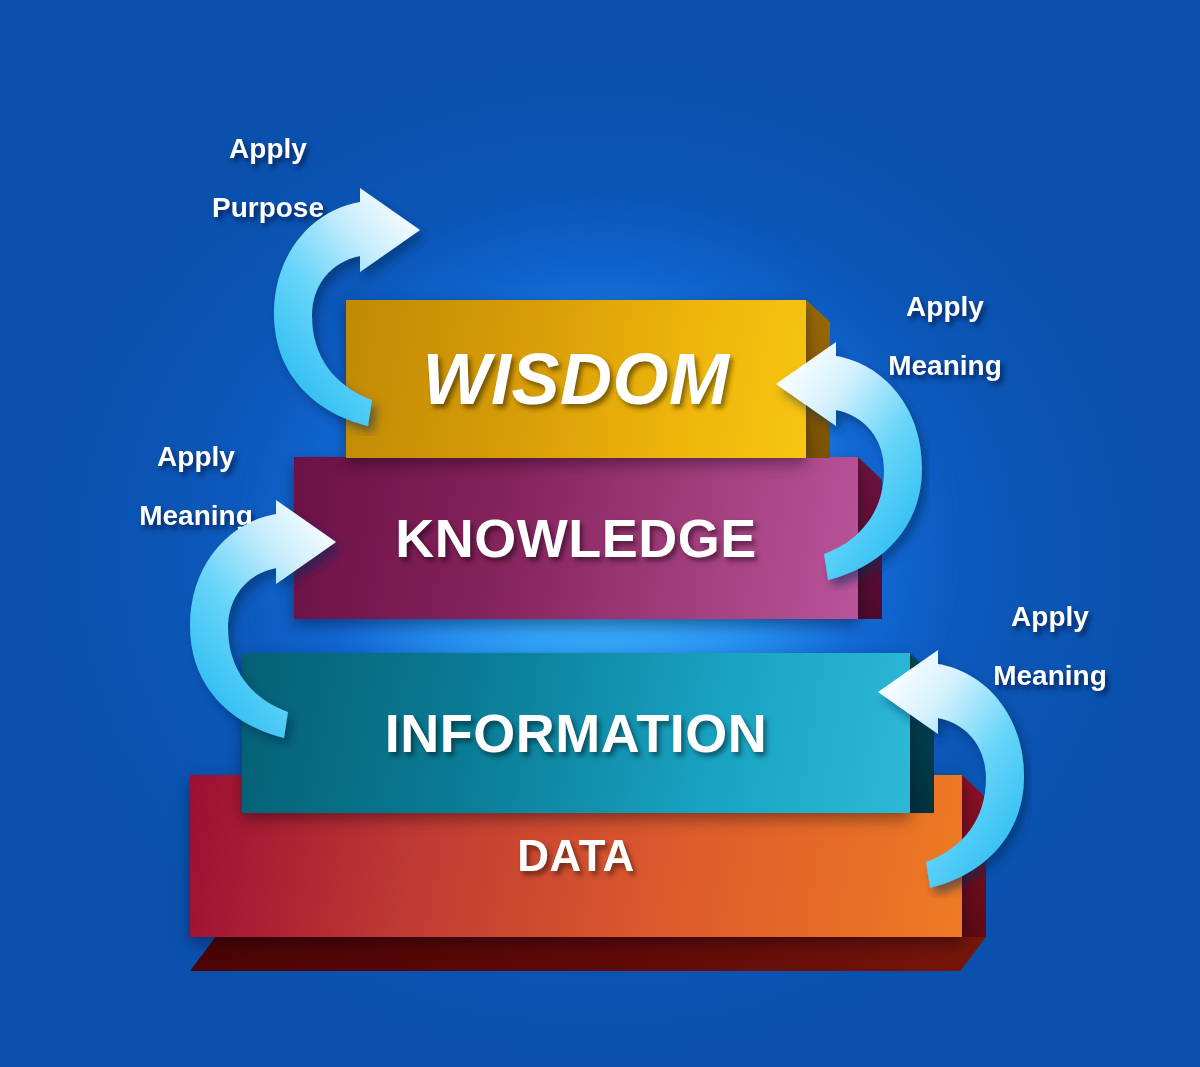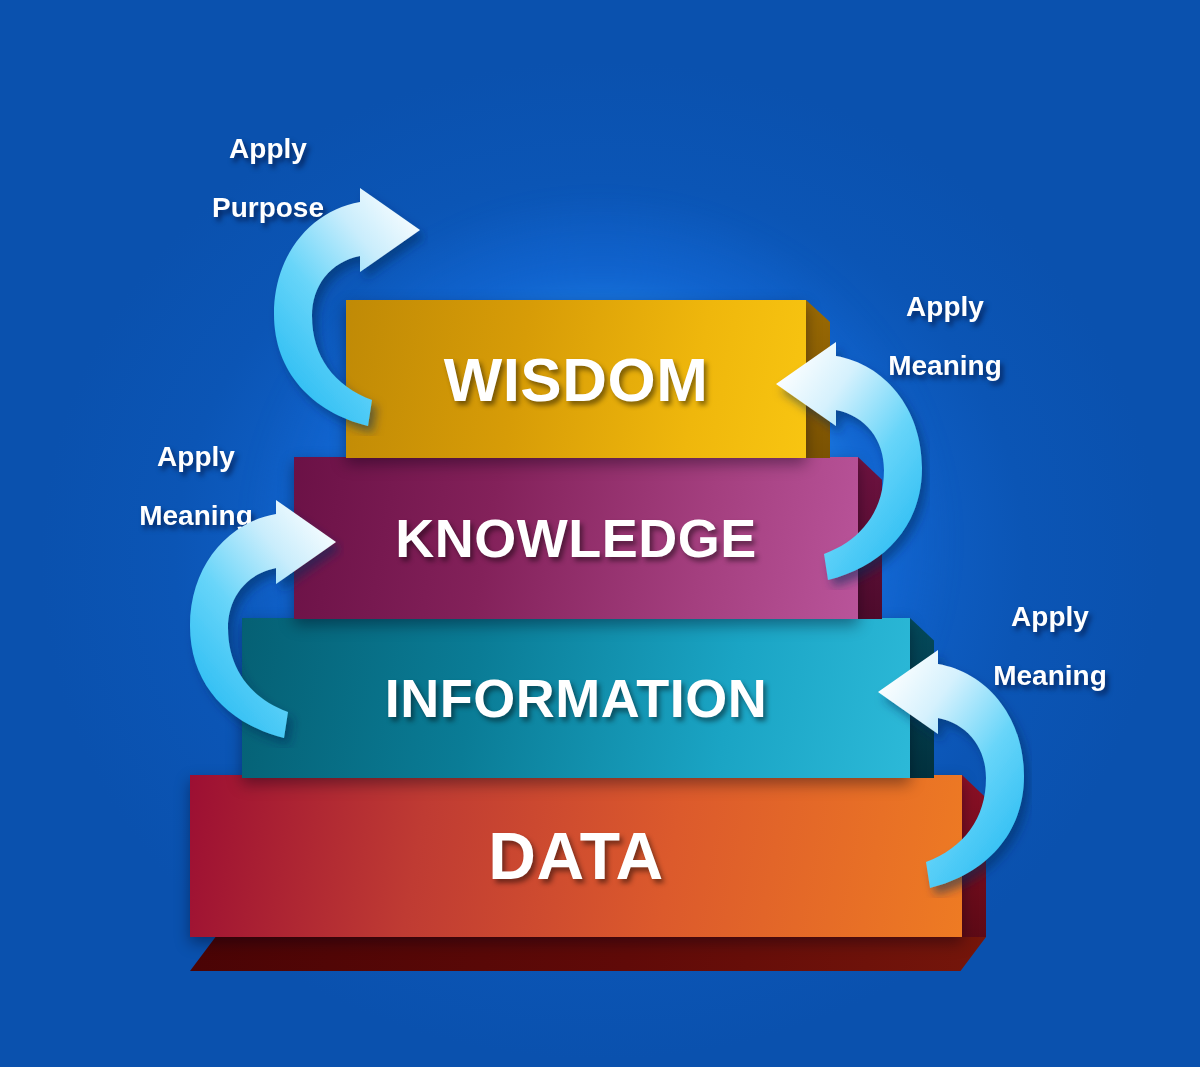--- a/index.html
+++ b/index.html
@@ -72,39 +72,39 @@
 <body>
 
 <div id="stage">
 
   <div class="halo"></div>
 
   <div class="block" id="b-data" style="left:190px;top:775px;width:772px;height:162px;z-index:10;">
     <div class="side" style="left:772px;width:24px;"></div>
     <div class="bottomface" style="left:0;top:162px;width:796px;"></div>
     <div class="face"></div>
-    <div class="label" style="font-size:66px;">DATA</div>
-  </div>
-
-  <div class="block" id="b-information" style="left:242px;top:618px;width:668px;height:160px;z-index:20;">
+    <div class="label" style="font-size:44px;">DATA</div>
+  </div>
+
+  <div class="block" id="b-information" style="left:242px;top:653px;width:668px;height:160px;z-index:20;">
     <div class="side" style="left:668px;width:24px;"></div>
     <div class="face"></div>
     <div class="label" style="font-size:54px;">INFORMATION</div>
   </div>
 
   <div class="block" id="b-knowledge" style="left:294px;top:457px;width:564px;height:162px;z-index:30;">
     <div class="side" style="left:564px;width:24px;"></div>
     <div class="face"></div>
     <div class="label" style="font-size:54px;">KNOWLEDGE</div>
   </div>
 
   <div class="block" id="b-wisdom" style="left:346px;top:300px;width:460px;height:158px;z-index:40;">
     <div class="side" style="left:460px;width:24px;"></div>
     <div class="face"></div>
-    <div class="label" style="font-size:62px;">WISDOM</div>
+    <div class="label" style="font-size:72px;font-style:italic;">WISDOM</div>
   </div>
 
 
   <svg class="arrow-svg" style="left:268px;top:186px;z-index:60;" width="160" height="250" viewBox="0 0 160 250">
     <defs>
       <linearGradient id="gradA" x1="0.15" y1="1" x2="0.9" y2="0">
         <stop offset="0" stop-color="#22b9f2"></stop>
         <stop offset="0.42" stop-color="#68d5f9"></stop>
         <stop offset="0.72" stop-color="#c9edfc"></stop>
         <stop offset="1" stop-color="#ffffff"></stop>

